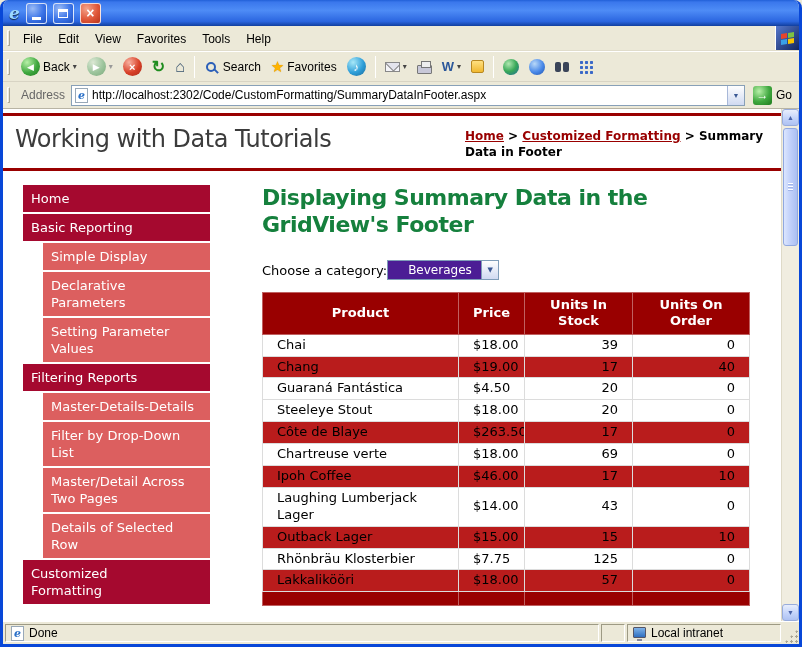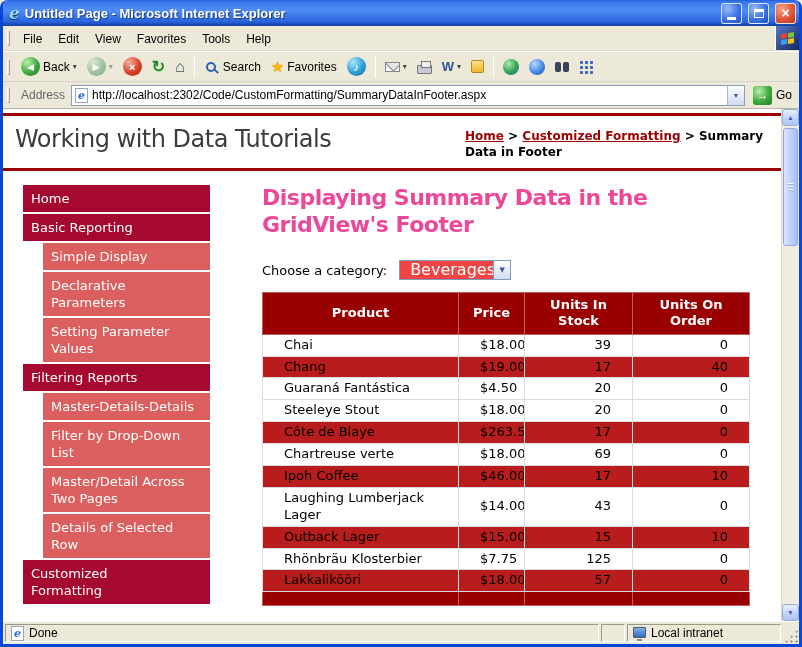--- a/index.html
+++ b/index.html
@@ -98,31 +98,31 @@
   .breadcrumb { width:306px; font-size:12px; font-weight:bold; line-height:1.35; color:#000; padding-top:3px; }
   .crumb-link { color:#990000; text-decoration:underline; cursor:pointer; }
 
   .page-body { display:flex; padding:14px 0 0 20px; }
   .sidebar { flex:0 0 187px; width:187px; }
   .side-item { color:#fff; font-size:13px; line-height:17px; padding:5px 8px; margin-bottom:2px; cursor:pointer; }
   .side-item.lvl0 { background:#A5092F; padding-right:30px; }
   .side-item.lvl1 { background:#DC5F5F; margin-left:20px; }
 
   .main { margin-left:52px; width:487px; }
-  .main h1 { font-size:22px; line-height:1.2; color:#ec4899; margin-bottom:22px; letter-spacing:-0.5px; }
-  .cat-row { display:flex; align-items:center; gap:12px; font-size:13px; margin-bottom:8px; }
+  .main h1 { font-size:22px; line-height:1.2; color:#15803d; margin-bottom:22px; letter-spacing:-0.5px; }
+  .cat-row { display:flex; align-items:center; gap:0; font-size:13px; margin-bottom:8px; }
   .combo { width:112px; height:20px; border:1px solid #7F9DB9; background:#fff; display:flex; }
-  .combo-text { flex:1; background:#ef4444; color:#fff; font-size:16px; line-height:18px; padding:0 10px; white-space:nowrap; overflow:hidden; }
+  .combo-text { flex:1; background:#4c1d95; color:#fff; font-size:12px; line-height:18px; padding:0 20px; white-space:nowrap; overflow:hidden; }
   .combo-btn { flex:0 0 17px; background:linear-gradient(#FEFEFE,#D0DAF2); border-left:1px solid #7F9DB9;
     display:flex; align-items:center; justify-content:center; font-size:7px; color:#3A5894; }
 
   table.grid { border-collapse:collapse; width:487px; font-size:13px; table-layout:fixed;margin-top:12px; }
   .grid col.c0 { width:196px; } .grid col.c1 { width:66px; } .grid col.c2 { width:108px; } .grid col.c3 { width:117px; }
   .grid th { background:#990000; color:#fff; font-weight:bold; padding:4px 4px; border:1px solid #C06060; text-align:center; line-height:1.25; }
-  .grid td { padding:2px 21px; border:1px solid #DCDCDC; line-height:1.3; overflow:hidden; }
+  .grid td { padding:2px 14px; border:1px solid #DCDCDC; line-height:1.3; overflow:hidden; }
   .grid td:first-child { text-align:left; }
   .grid td:not(:first-child) { text-align:right; }
   .grid tr.alt td { background:#b91c1c; }
   .grid tr.foot td { background:#990000; height:14px; border-color:#C06060; padding:0; }
 
   
   .statusbar { flex:0 0 23px; background:#ECE9D8; border-top:1px solid #fff; display:flex; align-items:stretch; gap:2px;
     padding:2px 18px 2px 2px; position:relative; font-size:12px; }
   .spanel { border:1px solid; border-color:#9D9A84 #FFF #FFF #9D9A84; display:flex; align-items:center; gap:5px; padding:0 5px; }
   .spanel.mainp { flex:1; }
@@ -134,21 +134,20 @@
     background:radial-gradient(#A8A492 1.3px, transparent 1.4px); background-size:5px 5px;
     clip-path:polygon(100% 0,100% 100%,0 100%); }
 </style>
 </head>
 <body>
 
 <div class="window">
 
   <div class="titlebar">
     <span class="ie-big">e</span>
-    <span class="title-text">Untitled Page - Microsoft Internet Explorer</span>
     <span class="cap-btn cap-min">
         <i></i>
       </span>
     <span class="cap-btn cap-max">
         <i></i>
       </span>
     <span class="cap-btn cap-close">
         <span>×</span>
       </span>
   </div>

